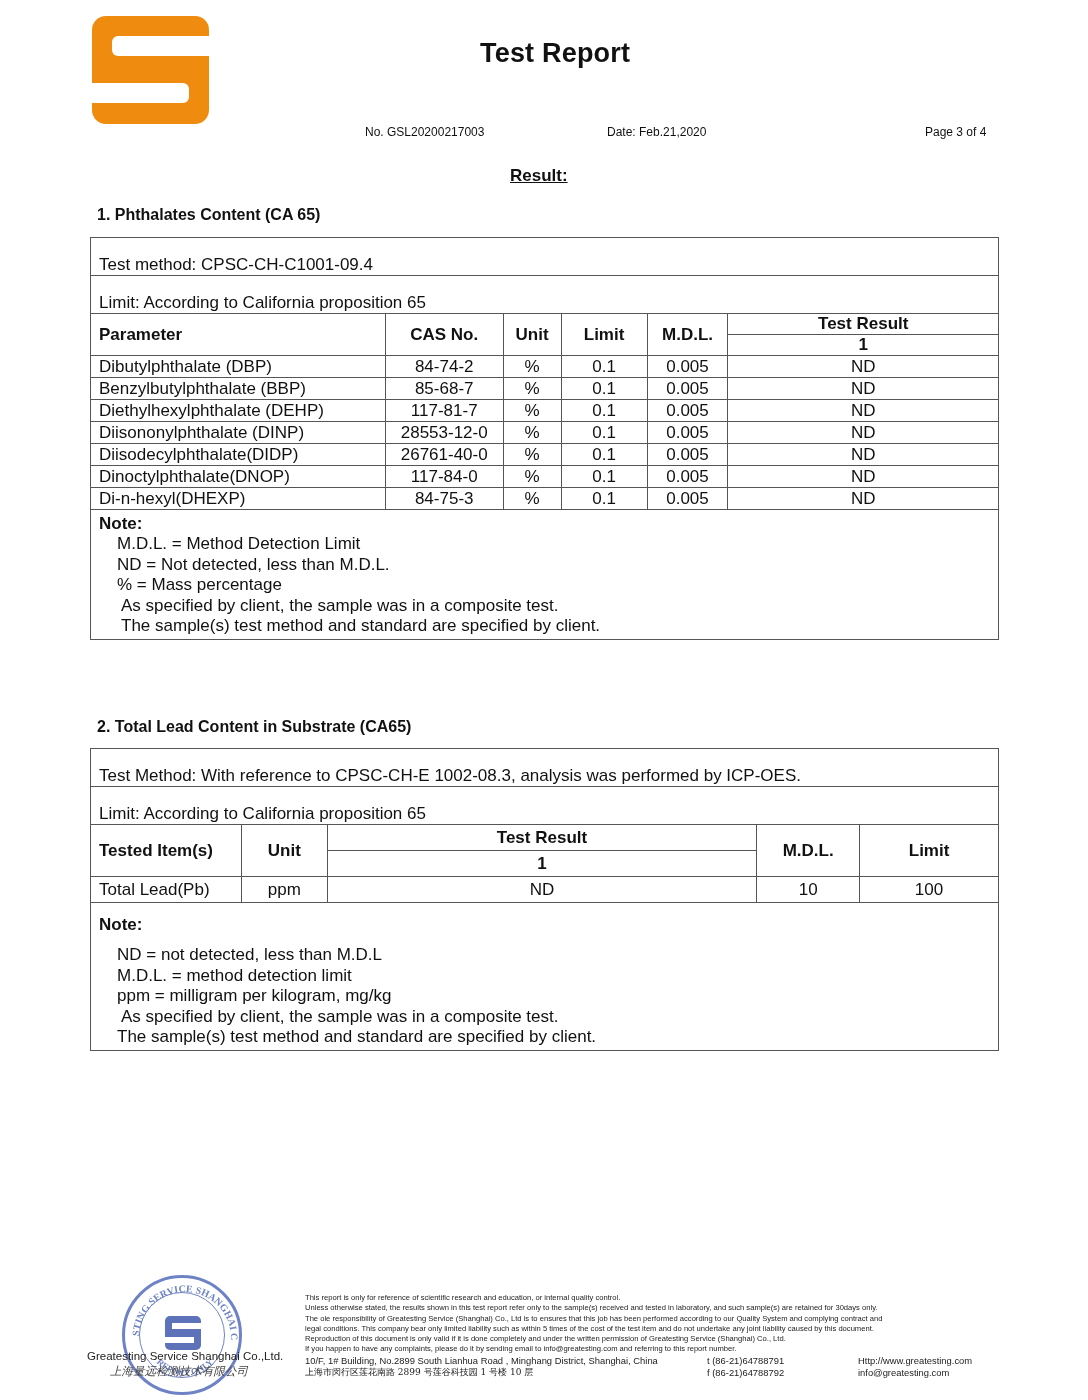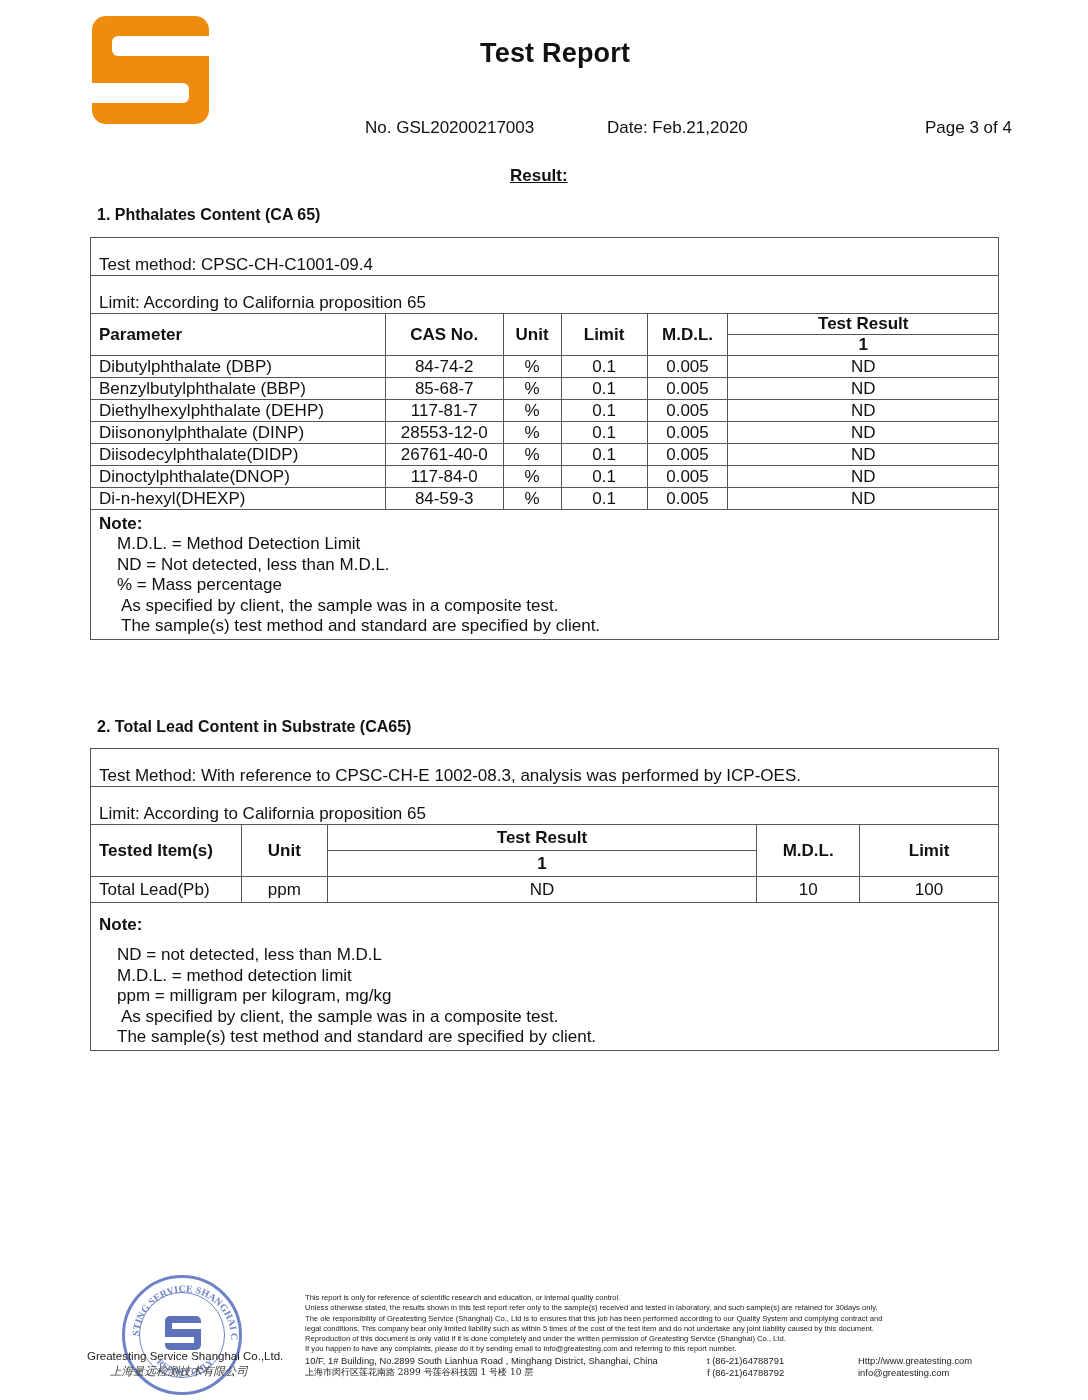--- a/index.html
+++ b/index.html
@@ -7,21 +7,21 @@
   body { position: relative; font-family: "Liberation Sans", sans-serif; color: #111; }
 
   .abs { position: absolute; }
 
   
   .logo { left: 92px; top: 16px; width: 117px; height: 108px; background: #ef8c0f; border-radius: 14px; }
   .logo .slot1 { position: absolute; left: 20px; top: 20px; width: 97px; height: 20px; background: #fff; border-radius: 6px 0 0 6px; }
   .logo .slot2 { position: absolute; left: 0; top: 67px; width: 97px; height: 20px; background: #fff; border-radius: 0 6px 6px 0; }
 
   .title { left: 480px; top: 38px; font-size: 27px; font-weight: bold; letter-spacing: 0.2px; }
-  .meta { top: 118px; font-size: 17px; }
+  .meta { top: 125px; font-size: 12px; }
   .result-head { left: 510px; top: 166px; font-size: 17px; font-weight: bold; text-decoration: underline; }
   .section-title { left: 97px; font-size: 16px; font-weight: bold; }
 
   table.grid { position: absolute; border-collapse: collapse; font-size: 17px; }
   table.grid td { border: 1.5px solid #555; padding: 0 8px; height: 22px; line-height: 20px; vertical-align: middle; }
   table.grid td.c { text-align: center; }
   table.grid td.b { font-weight: bold; }
   table.grid .span-row td { height: 38px; vertical-align: bottom; }
 
   .note-cell { padding: 4px 8px 2px 8px !important; vertical-align: top !important; }
@@ -133,21 +133,21 @@
   <tr>
     <td>Dinoctylphthalate(DNOP)</td>
     <td class="c">117-84-0</td>
     <td class="c">%</td>
     <td class="c">0.1</td>
     <td class="c">0.005</td>
     <td class="c">ND</td>
   </tr>
   <tr>
     <td>Di-n-hexyl(DHEXP)</td>
-    <td class="c">84-59-3</td>
+    <td class="c">84-75-3</td>
     <td class="c">%</td>
     <td class="c">0.1</td>
     <td class="c">0.005</td>
     <td class="c">ND</td>
   </tr>
   <tr>
     <td colspan="6" class="note-cell">
       <span class="note-title">Note:</span>
       <span class="note-line">M.D.L. = Method Detection Limit</span>
       <span class="note-line">ND = Not detected, less than M.D.L.</span>

